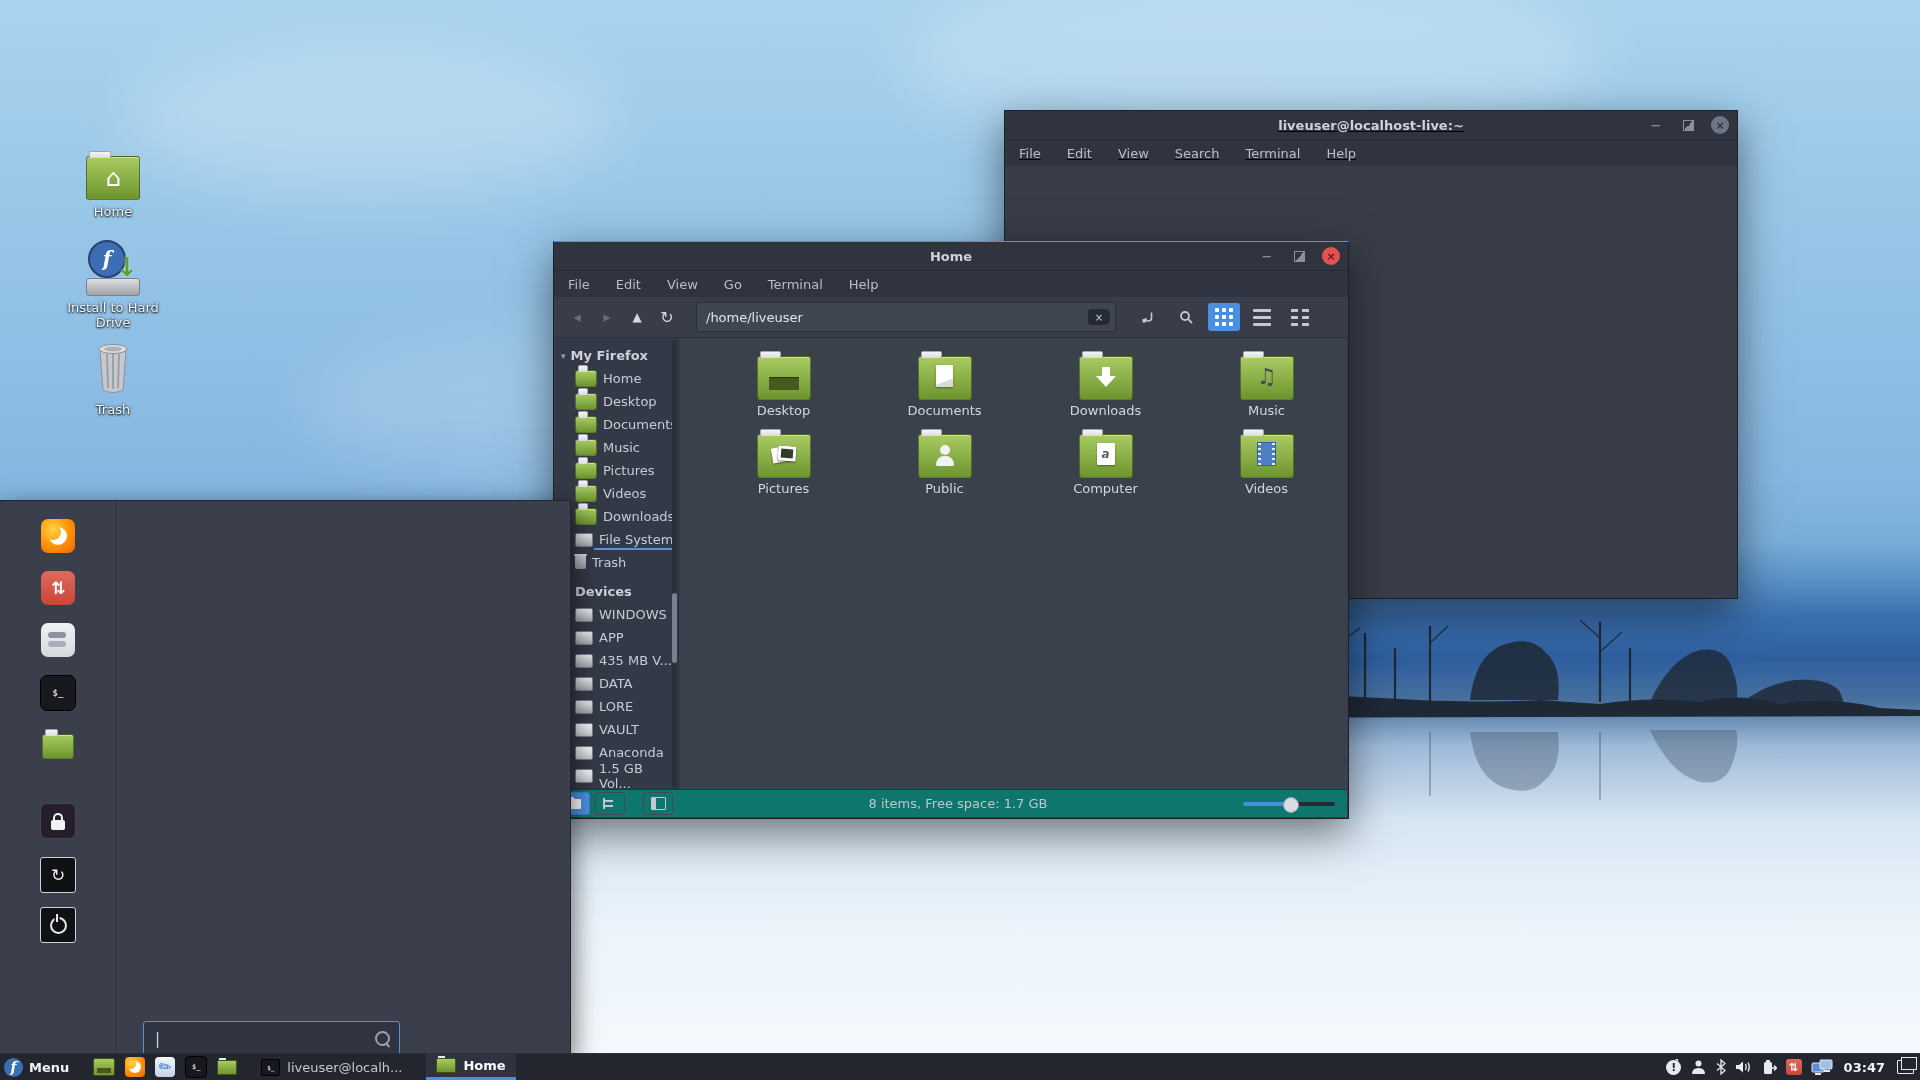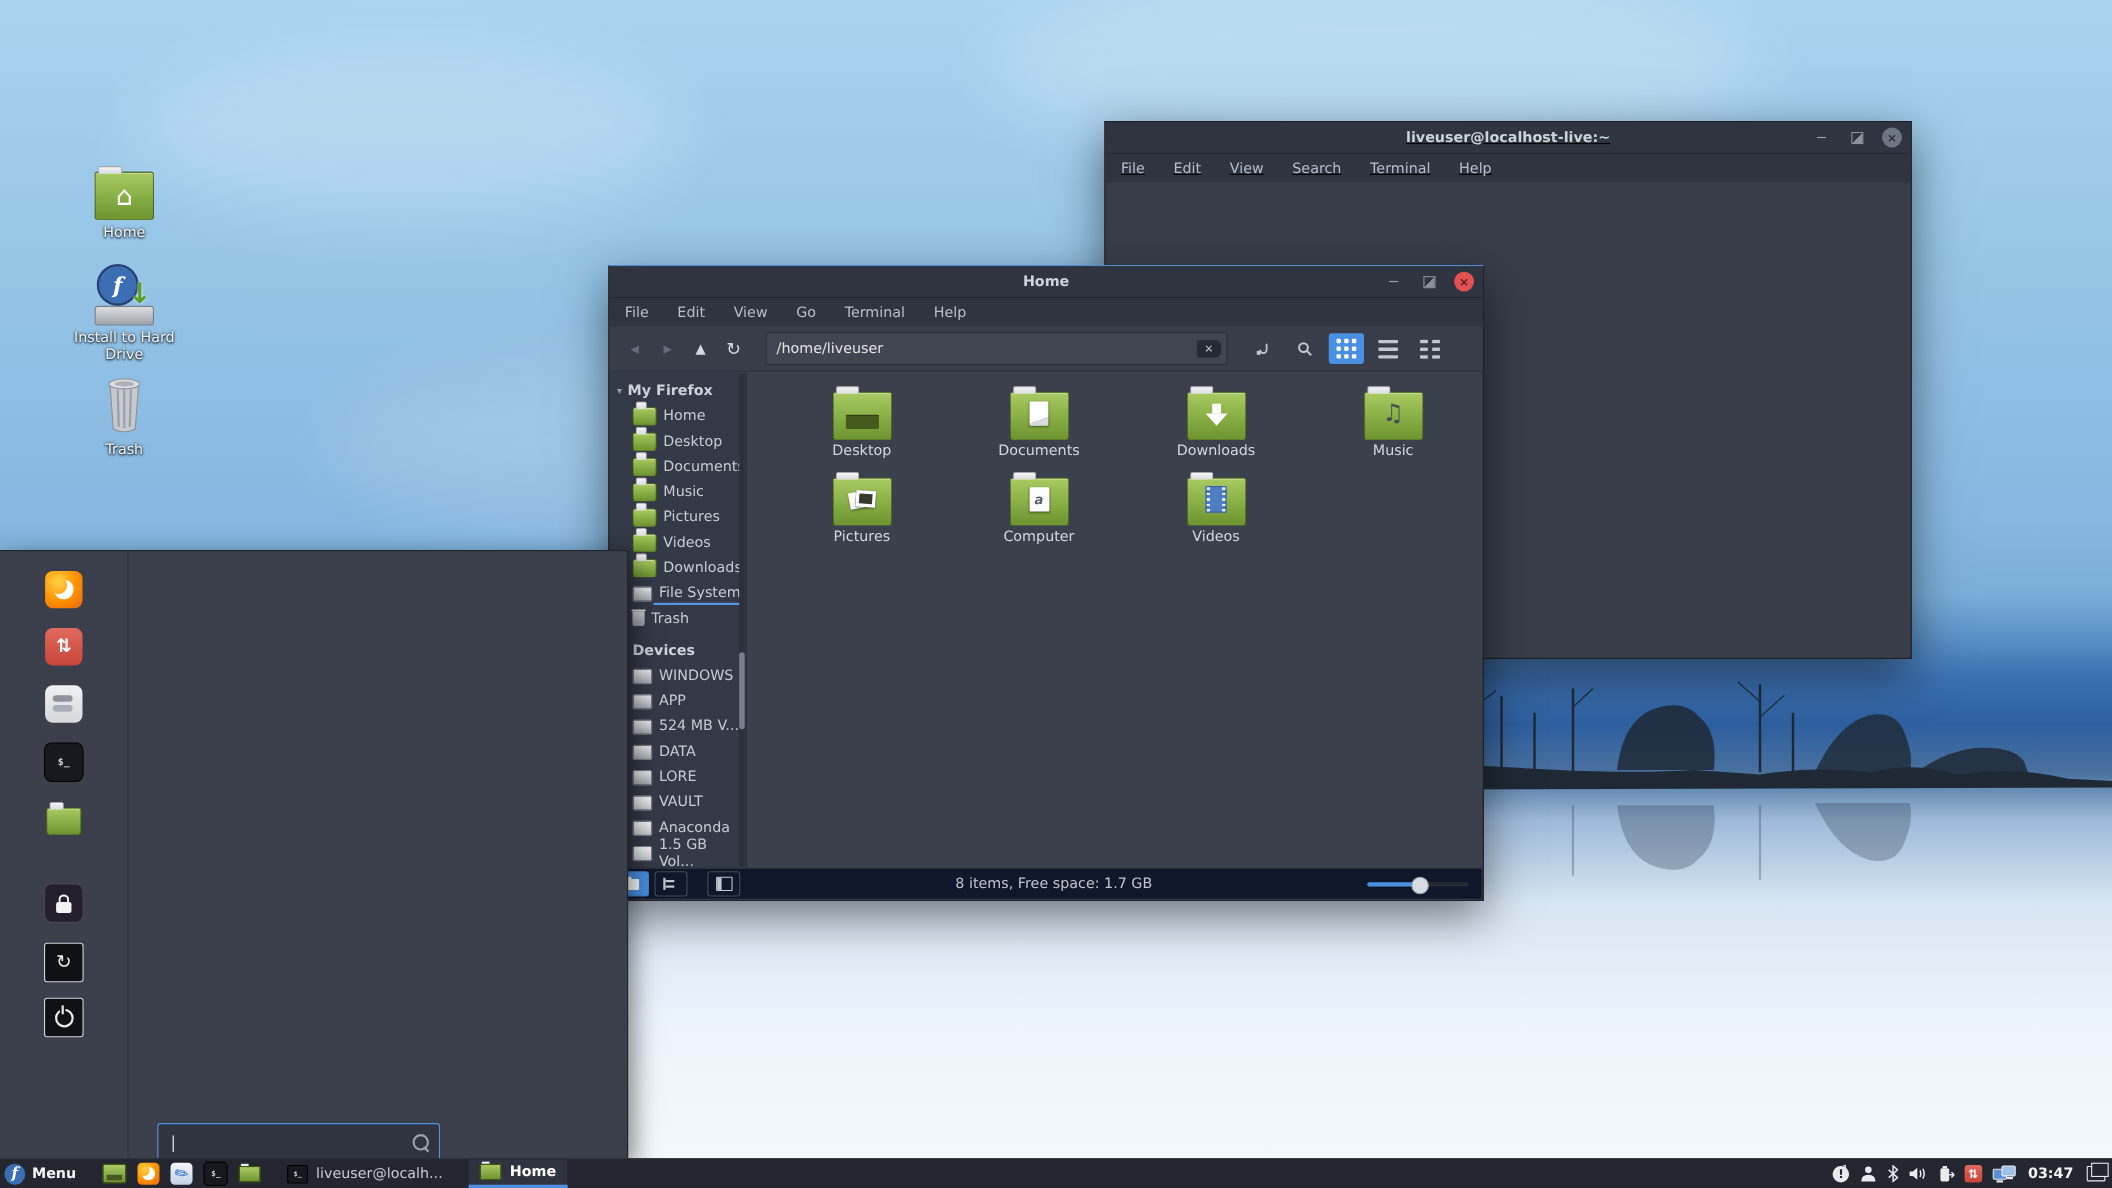--- a/index.html
+++ b/index.html
@@ -73,21 +73,21 @@
   .em-pics{position:relative;width:24px;height:20px;margin-top:-2px;}
   .em-pics::before{content:"";position:absolute;left:0;top:2px;width:18px;height:15px;background:#fff;transform:rotate(-10deg);box-shadow:0 1px 2px rgba(0,0,0,.4);}
   .em-pics::after{content:"";position:absolute;right:0;top:1px;width:18px;height:15px;background:#fff;border:3px solid #fff;box-sizing:border-box;background:#35392e;transform:rotate(4deg);box-shadow:0 1px 2px rgba(0,0,0,.4);}
   .em-person{display:flex;flex-direction:column;align-items:center;margin-top:-2px;}
   .em-person .hd{width:10px;height:10px;border-radius:50%;background:#f2f3f4;}
   .em-person .bd{width:18px;height:10px;border-radius:9px 9px 2px 2px;background:#f2f3f4;margin-top:1px;}
   .em-template{position:relative;width:18px;height:22px;background:#fff;border-radius:1px;box-shadow:0 1px 2px rgba(0,0,0,.4);margin-top:-4px;display:flex;align-items:center;justify-content:center;font-style:italic;font-weight:bold;color:#5a5e66;font-size:12px;}
   .em-film{width:17px;height:22px;background:#4f7ec2;border:1px solid #2f5fa0;margin-top:-4px;position:relative;}
   .em-film::before,.em-film::after{content:"";position:absolute;top:0;bottom:0;width:3px;background:repeating-linear-gradient(180deg,#e9eef5 0 2px,transparent 2px 5px);}
   .em-film::before{left:0;} .em-film::after{right:0;}
-  .statusbar{position:absolute;left:1px;right:1px;bottom:1px;height:27px;background:#0f172a;border-top:1px solid #2c303a;display:flex;align-items:center;}
+  .statusbar{position:absolute;left:1px;right:1px;bottom:1px;height:27px;background:#0f766e;border-top:1px solid #2c303a;display:flex;align-items:center;}
   .stbtn{width:28px;height:21px;border:1px solid #454a57;border-radius:3px;margin-left:5px;display:flex;align-items:center;justify-content:center;}
   .stbtn.active{background:#4a90e2;border-color:#3f7fc9;}
   .sb-places{width:12px;height:10px;background:#fff;border-radius:1px;position:relative;}
   .sb-places::before{content:"";position:absolute;left:0;top:-2px;width:5px;height:2px;background:#fff;border-radius:1px 1px 0 0;}
   .sb-tree{width:12px;height:11px;border-left:2px solid #c3c8d0;position:relative;}
   .sb-tree::before{content:"";position:absolute;left:0;top:2px;width:8px;height:2px;background:#c3c8d0;box-shadow:0 5px #c3c8d0;}
   .sb-pane{width:13px;height:11px;border:1px solid #c3c8d0;border-radius:1px;position:relative;}
   .sb-pane::before{content:"";position:absolute;left:0;top:0;bottom:0;width:4px;background:#c3c8d0;}
   .statustext{flex:1;text-align:center;font-size:13px;color:#c0c5cd;}
   .zoomslider{width:92px;height:4px;background:#262a33;border-radius:2px;position:relative;margin:0 12px 0 0;}
@@ -381,21 +381,21 @@
           <div class="srow">
               <span class="si drive" style="width:16px;height:12px;"></span>
               <span>WINDOWS</span>
             </div>
           <div class="srow">
               <span class="si drive" style="width:16px;height:12px;"></span>
               <span>APP</span>
             </div>
           <div class="srow">
               <span class="si drive" style="width:16px;height:12px;"></span>
-              <span>524 MB V...</span>
+              <span>435 MB V...</span>
             </div>
           <div class="srow">
               <span class="si drive" style="width:16px;height:12px;"></span>
               <span>DATA</span>
             </div>
           <div class="srow">
               <span class="si drive" style="width:16px;height:12px;"></span>
               <span>LORE</span>
             </div>
           <div class="srow">
@@ -452,20 +452,31 @@
               </div>
             <div class="lbl">Music</div>
           </div>
           <div class="cell">
             <div class="folder f48" style="position:relative;">
                 <div class="emblem">
                   <div class="em-pics"></div>
                 </div>
               </div>
             <div class="lbl">Pictures</div>
+          </div>
+          <div class="cell">
+            <div class="folder f48" style="position:relative;">
+                <div class="emblem">
+                  <div class="em-person">
+                    <div class="hd"></div>
+                    <div class="bd"></div>
+                  </div>
+                </div>
+              </div>
+            <div class="lbl">Public</div>
           </div>
           <div class="cell">
             <div class="folder f48" style="position:relative;">
                 <div class="emblem">
                   <div class="em-template">
                     <span>a</span>
                   </div>
                 </div>
               </div>
             <div class="lbl">Computer</div>

